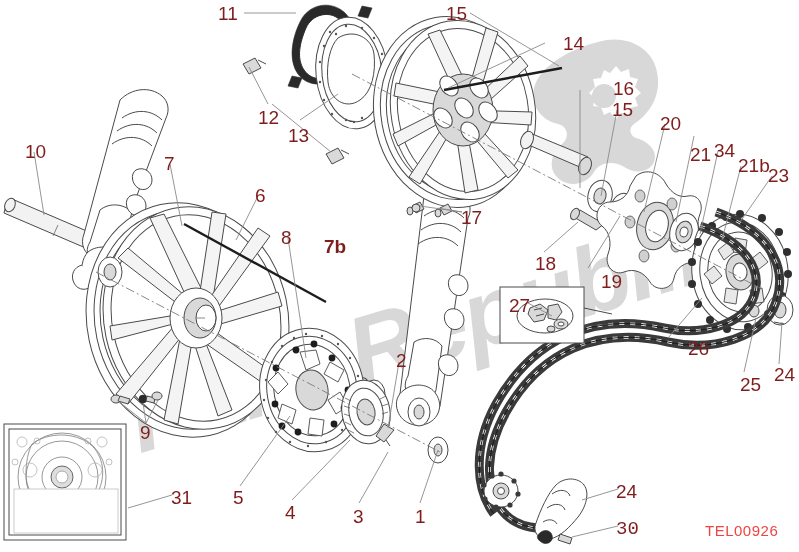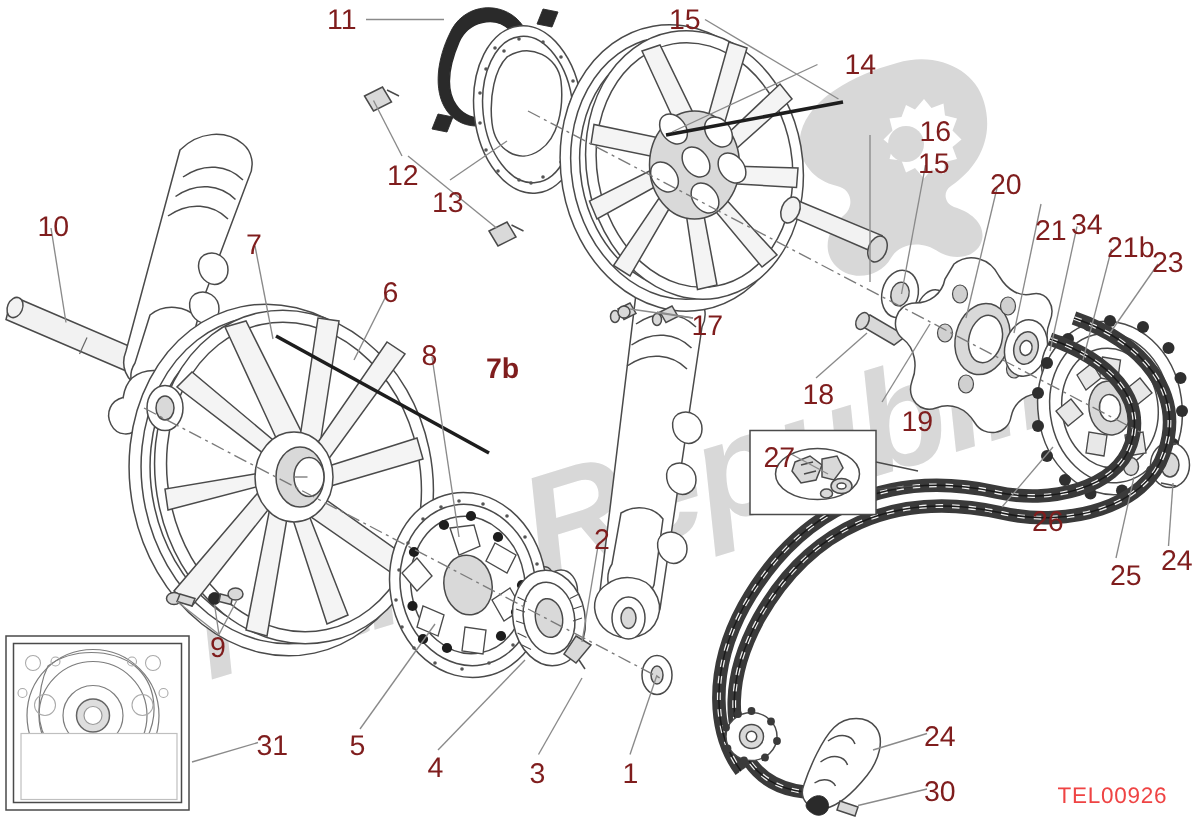--- a/index.html
+++ b/index.html
@@ -545,21 +545,21 @@
 <span class="callout" style="left:281px;top:227px;">8</span>
 <span class="callout" style="left:461px;top:207px;">17</span>
 <span class="callout" style="left:535px;top:253px;">18</span>
 <span class="callout" style="left:601px;top:271px;">19</span>
 <span class="callout" style="left:509px;top:295px;">27</span>
 <span class="callout" style="left:664px;top:338px;margin-left:24px;">26</span>
 <span class="callout" style="left:740px;top:374px;">25</span>
 <span class="callout" style="left:774px;top:364px;">24</span>
 <span class="callout" style="left:396px;top:350px;">2</span>
 <span class="callout" style="left:616px;top:481px;">24</span>
-<span class="callout" style="left:616px;top:518px;">30</span>
+<span class="callout" style="left:616px;top:518px;font-family:Liberation Mono, monospace;">30</span>
 <span class="callout" style="left:140px;top:422px;">9</span>
 <span class="callout" style="left:171px;top:487px;">31</span>
 <span class="callout" style="left:233px;top:487px;">5</span>
 <span class="callout" style="left:285px;top:502px;">4</span>
 <span class="callout" style="left:353px;top:506px;">3</span>
 <span class="callout" style="left:415px;top:506px;">1</span>
 
 <span class="diagcode" style="left:705px;top:522px;">TEL00926</span>
 
 </div>

